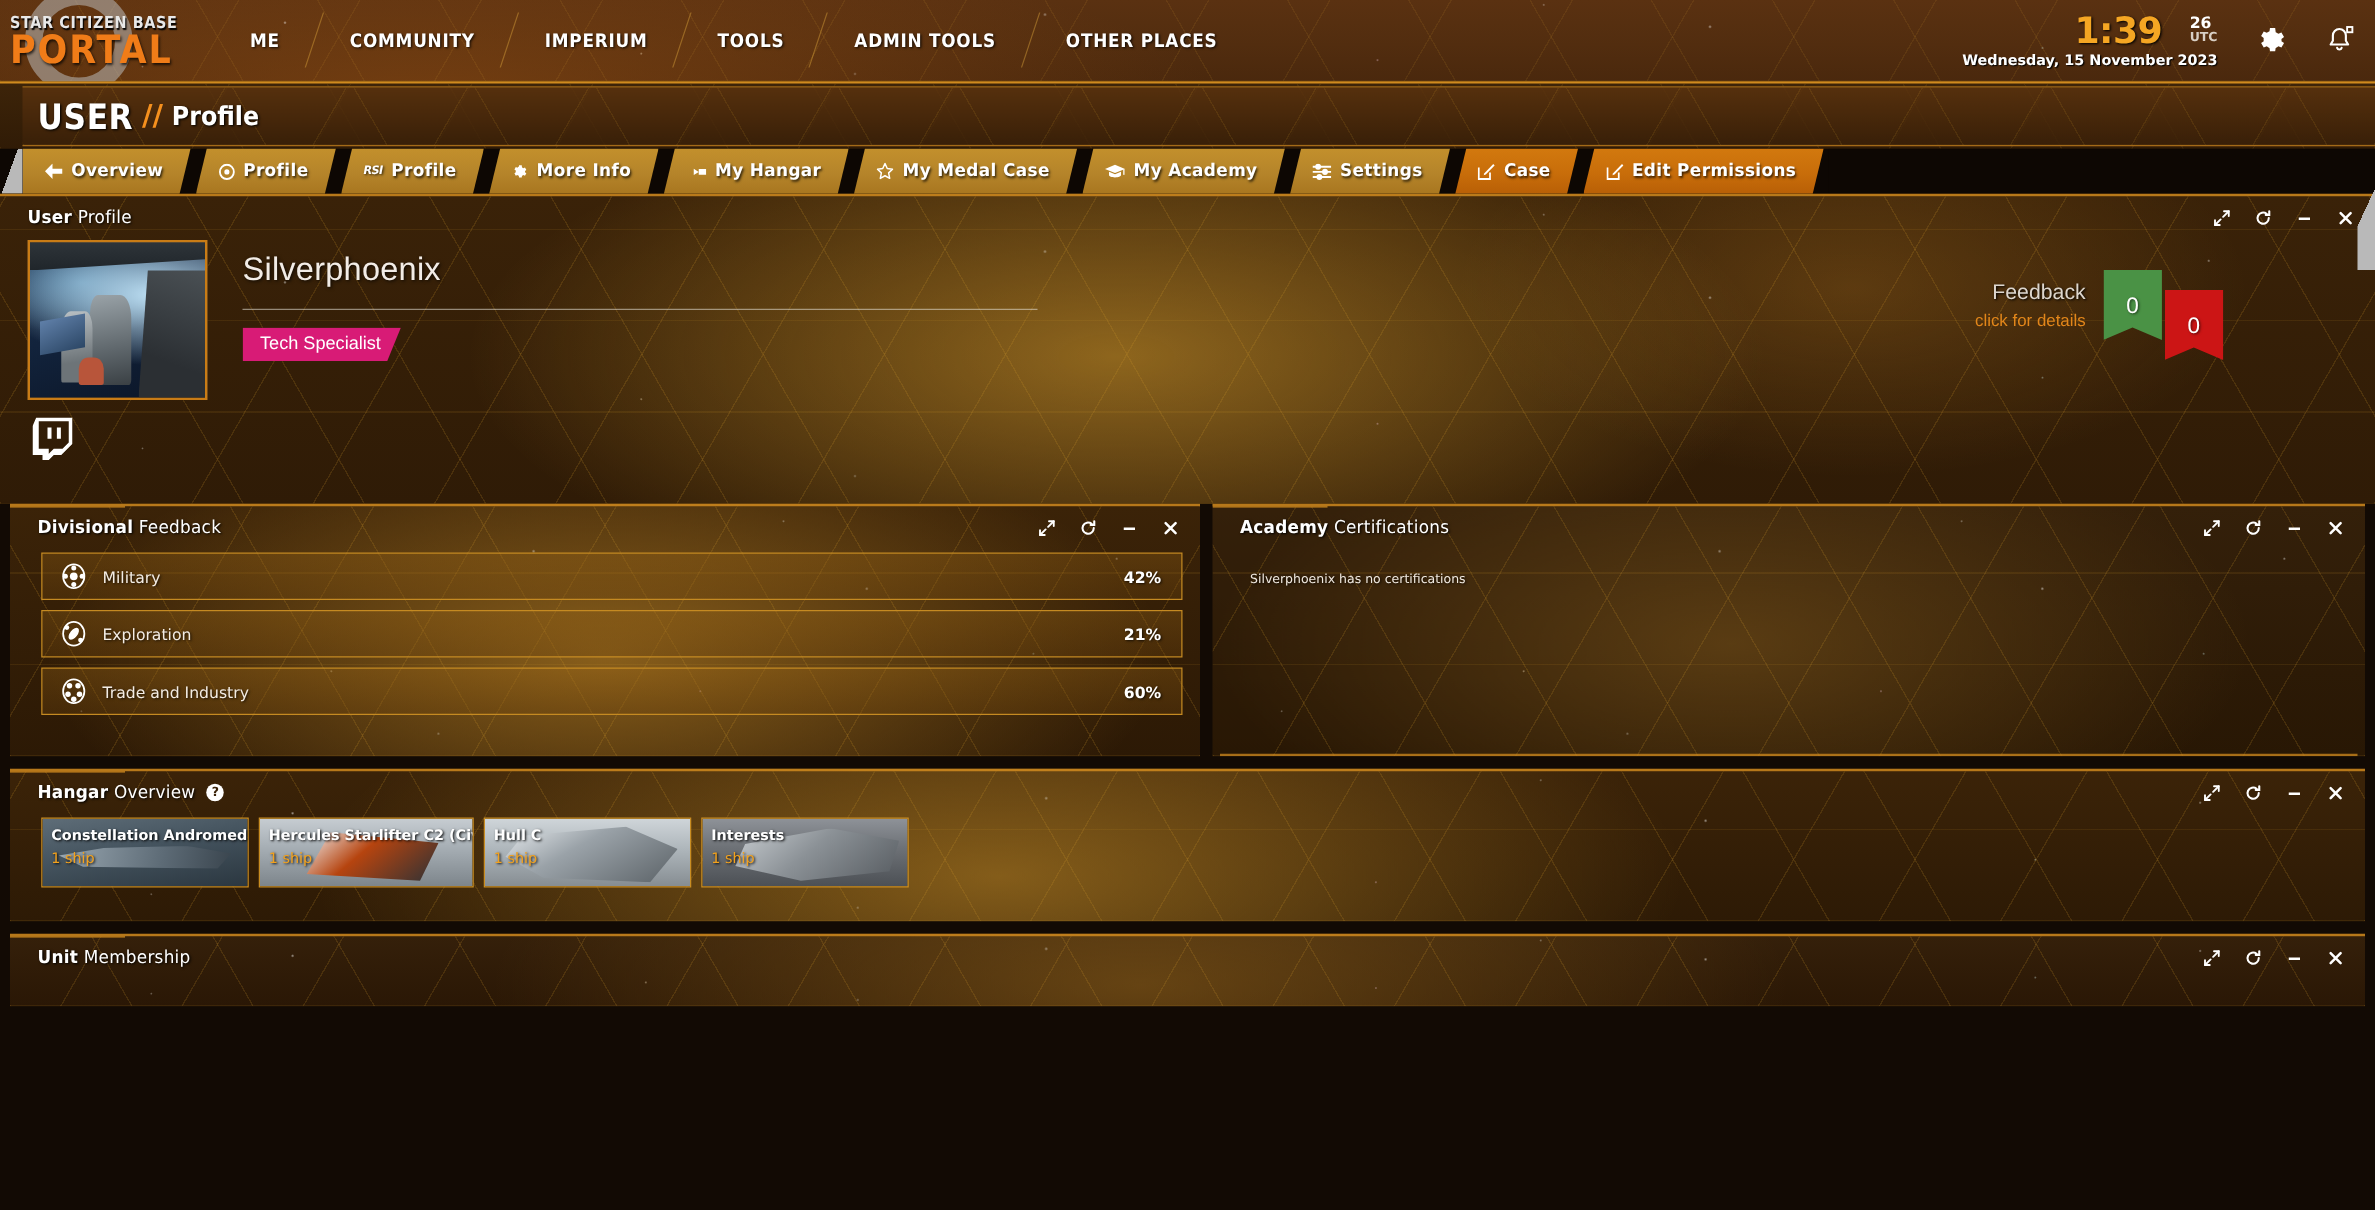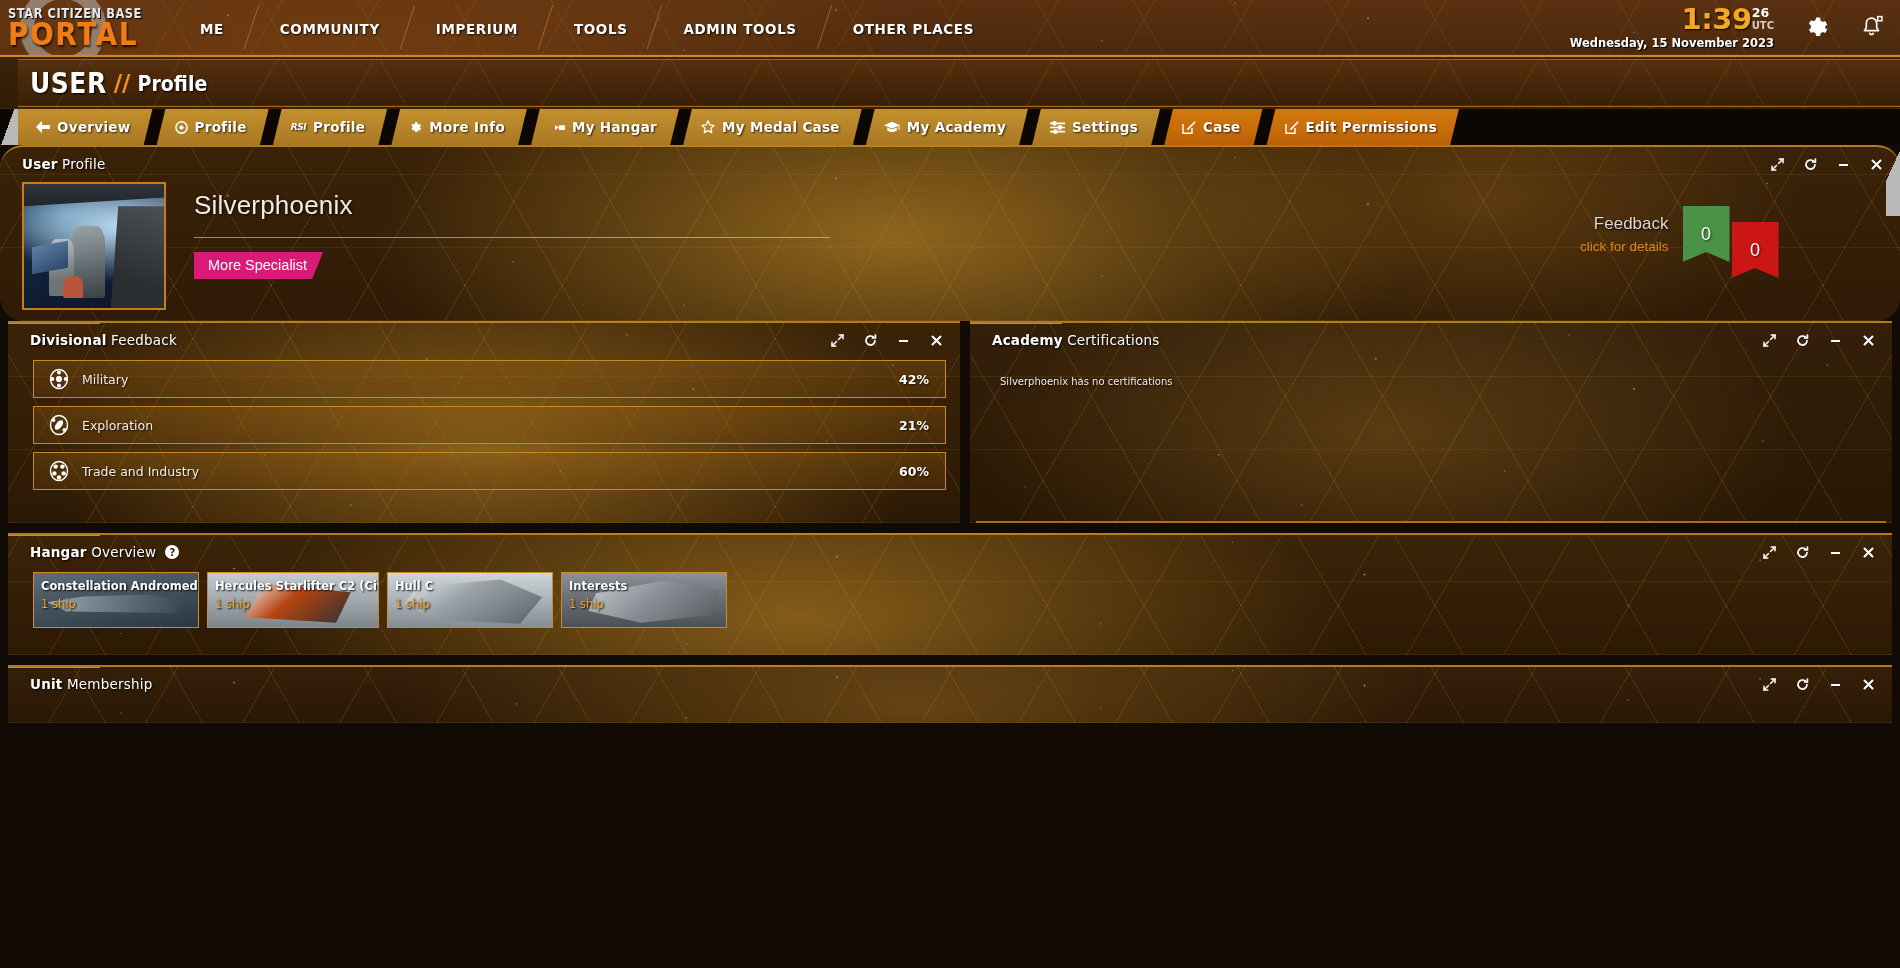--- a/index.html
+++ b/index.html
@@ -36,21 +36,21 @@
       radial-gradient(1.2px 1.2px at 86% 59%, rgba(220,255,255,.38), transparent),
       radial-gradient(1.3px 1.3px at 93% 21%, rgba(255,255,255,.45), transparent),
       radial-gradient(1.1px 1.1px at 6% 82%, rgba(255,255,255,.35), transparent),
       radial-gradient(1.4px 1.4px at 36% 91%, rgba(255,255,255,.30), transparent),
       radial-gradient(1.2px 1.2px at 65% 6%, rgba(255,255,255,.35), transparent);
   }
 
   
   #topbar {
     position: relative;
-    height: 57px;
+    height: 67px;
     background:
       radial-gradient(900px 180px at 18% 120%, rgba(150,80,20,.55), transparent 70%),
       linear-gradient(180deg, #5a3111 0%, #522d0f 55%, #4a280d 100%);
     border-bottom: 2px solid #d08a1e;
     display: flex;
     align-items: center;
     overflow: hidden;
   }
   #topbar .mesh { opacity: .5; }
 
@@ -142,21 +142,21 @@
   .clockwrap { text-align: right; line-height: 1; }
   .clockline { display: flex; align-items: flex-start; justify-content: flex-end; }
   .clock-hm {
     font-family: "DejaVu Sans", sans-serif;
     font-size: 29px;
     font-weight: bold;
     color: #f5a623;
     letter-spacing: -.5px;
     text-shadow: 1px 1px 2px #000;
   }
-  .clock-sec-wrap { margin-left: 0; margin-top: 2px; text-align: left; }
+  .clock-sec-wrap { margin-left: 22px; margin-top: 2px; text-align: left; }
   .clock-sec {
     font-family: "DejaVu Sans", sans-serif;
     font-size: 12.5px;
     font-weight: bold;
     color: #ffffff;
     display: block;
     line-height: 1;
   }
   .clock-tz {
     font-family: "DejaVu Sans", sans-serif;
@@ -342,26 +342,25 @@
     width: 15px; height: 15px;
     display: flex; align-items: center; justify-content: center;
     cursor: pointer;
     color: #ffffff;
   }
   .pc svg { display: block; }
 
   
   #userpanel {
     position: relative;
-    height: 176px;
+    height: 248px;
     background:
       radial-gradient(720px 280px at 47% 52%, rgba(216,160,48,.55), transparent 72%),
       radial-gradient(420px 200px at 78% 30%, rgba(180,120,35,.30), transparent 75%),
       linear-gradient(180deg, #3a2208 0%, #2f1b06 100%);
-    border-radius: 23px;
   }
   .up-body { position: relative; z-index: 6; display: flex; padding: 10px 20px 0 22px; }
   .avatar-col { width: 150px; flex: 0 0 150px; }
   .avatar {
     width: 144px; height: 128px;
     border: 2px solid #c97c16;
     position: relative;
     overflow: hidden;
     background: #0b1726;
     cursor: pointer;
@@ -865,21 +864,21 @@
             <rect x="12" y="8" width="3.2" height="9"></rect>
             <rect x="19.5" y="8" width="3.2" height="9"></rect>
           </svg>
         </div>
       </div>
     </div>
 
     <div class="info-col">
       <div class="username">Silverphoenix</div>
       <div class="uname-rule"></div>
-      <div class="role-badge">More Specialist</div>
+      <div class="role-badge">Tech Specialist</div>
     </div>
 
     <div class="feedback-col">
       <div class="fb-text">
         <div class="fb-title">Feedback</div>
         <div class="fb-sub">click for details</div>
       </div>
       <div class="ribbon green">0</div>
       <div class="ribbon red">0</div>
     </div>

